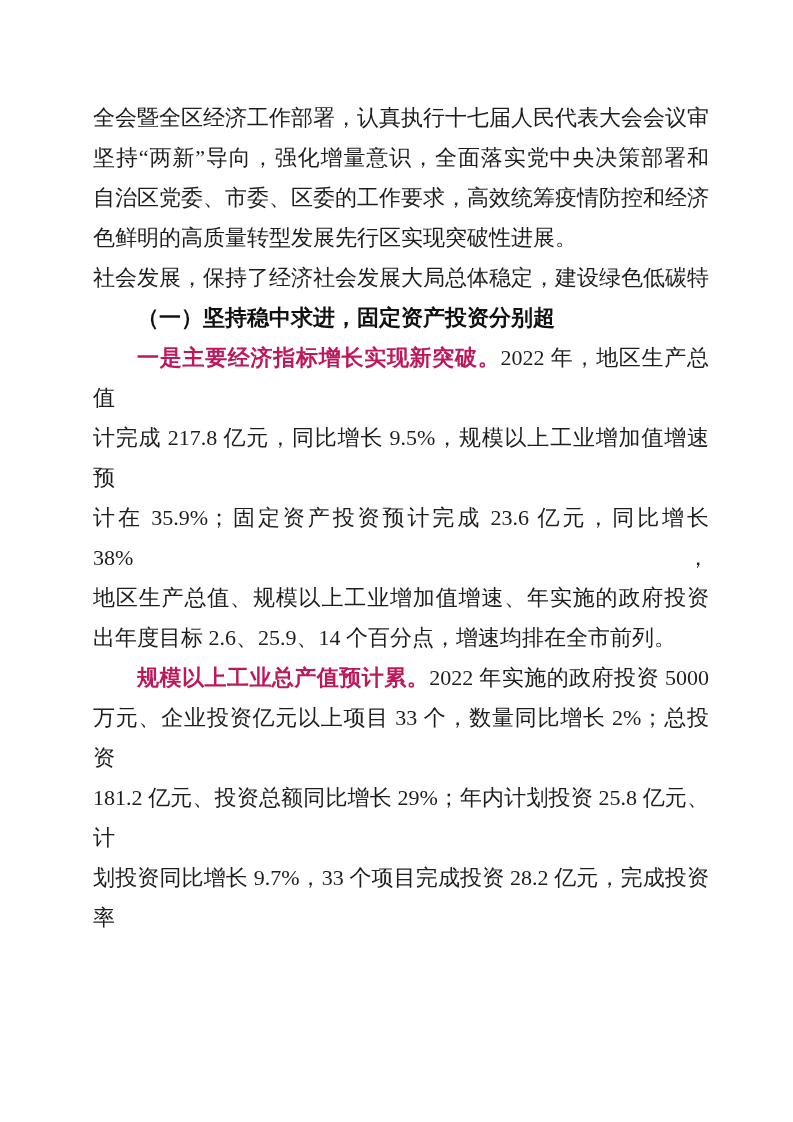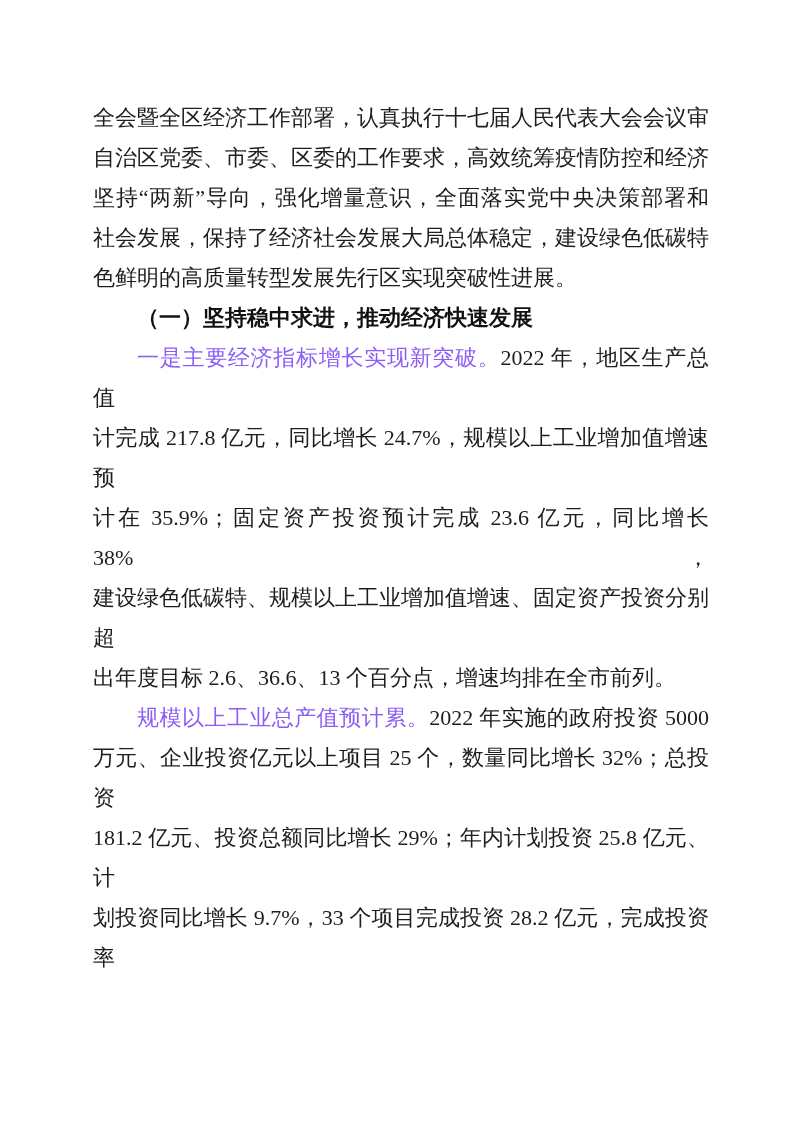--- a/index.html
+++ b/index.html
@@ -34,56 +34,56 @@
     text-align-last: justify;
   }
   .line.indent {
     text-indent: 44px;
   }
   .heading .line {
     font-weight: 700;
     color: #111111;
   }
   .lead {
-    font-weight: 400;
-    color: #8b5cf6;
+    font-weight: 700;
+    color: #be185d;
   }
   .page-number {
     position: absolute;
     left: 93px;
     top: 1033px;
     font-size: 19px;
     line-height: 26px;
     color: #3a3a3a;
     letter-spacing: 1px;
   }
 </style>
 </head>
 <body>
 
 <div class="page">
   <div class="content" id="content">
       <div class="paragraph">
         <div class="line jl">全会暨全区经济工作部署，认真执行十七届人民代表大会会议审</div>
+        <div class="line jl">坚持“两新”导向，强化增量意识，全面落实党中央决策部署和</div>
         <div class="line jl">自治区党委、市委、区委的工作要求，高效统筹疫情防控和经济</div>
-        <div class="line jl">坚持“两新”导向，强化增量意识，全面落实党中央决策部署和</div>
+        <div class="line">色鲜明的高质量转型发展先行区实现突破性进展。</div>
         <div class="line jl">社会发展，保持了经济社会发展大局总体稳定，建设绿色低碳特</div>
-        <div class="line">色鲜明的高质量转型发展先行区实现突破性进展。</div>
       </div>
       <div class="paragraph heading">
-        <div class="line indent">（一）坚持稳中求进，推动经济快速发展</div>
+        <div class="line indent">（一）坚持稳中求进，固定资产投资分别超</div>
       </div>
       <div class="paragraph">
         <div class="line jl indent"><span class="lead">一是主要经济指标增长实现新突破。</span>2022 年，地区生产总值</div>
-        <div class="line jl">计完成 217.8 亿元，同比增长 24.7%，规模以上工业增加值增速预</div>
+        <div class="line jl">计完成 217.8 亿元，同比增长 9.5%，规模以上工业增加值增速预</div>
         <div class="line jl">计在 35.9%；固定资产投资预计完成 23.6 亿元，同比增长 38%，</div>
-        <div class="line jl">建设绿色低碳特、规模以上工业增加值增速、固定资产投资分别超</div>
-        <div class="line">出年度目标 2.6、36.6、13 个百分点，增速均排在全市前列。</div>
+        <div class="line jl">地区生产总值、规模以上工业增加值增速、年实施的政府投资</div>
+        <div class="line">出年度目标 2.6、25.9、14 个百分点，增速均排在全市前列。</div>
       </div>
       <div class="paragraph">
         <div class="line jl indent"><span class="lead">规模以上工业总产值预计累。</span>2022 年实施的政府投资 5000</div>
-        <div class="line jl">万元、企业投资亿元以上项目 25 个，数量同比增长 32%；总投资</div>
+        <div class="line jl">万元、企业投资亿元以上项目 33 个，数量同比增长 2%；总投资</div>
         <div class="line jl">181.2 亿元、投资总额同比增长 29%；年内计划投资 25.8 亿元、计</div>
         <div class="line jl">划投资同比增长 9.7%，33 个项目完成投资 28.2 亿元，完成投资率</div>
       </div>
     </div>
   <div class="page-number">—2—</div>
 </div>
 
 </body></html>

